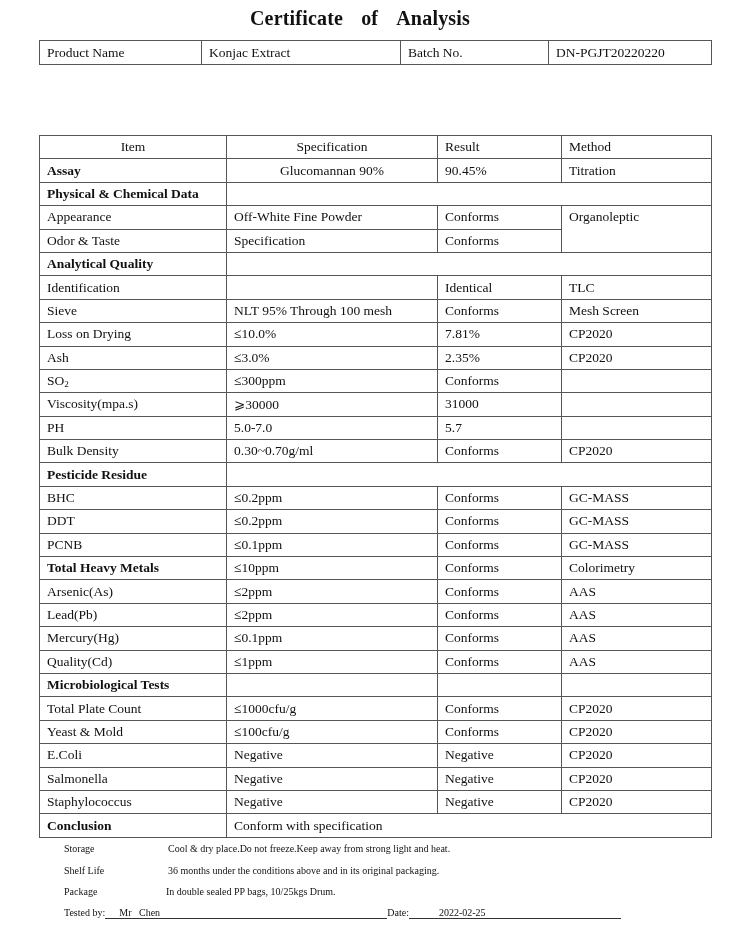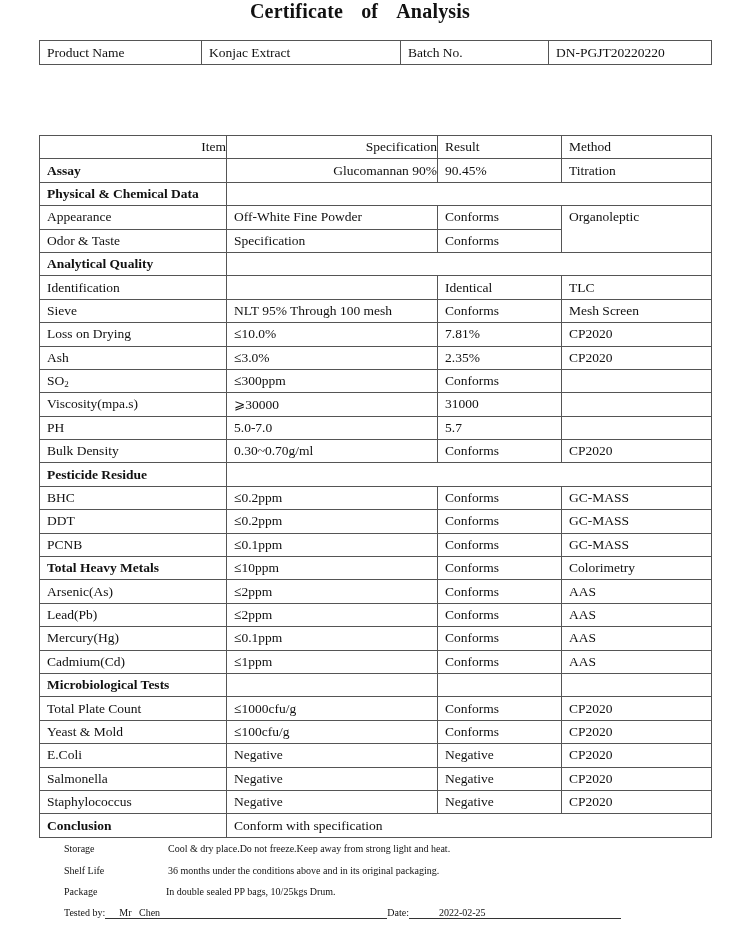--- a/index.html
+++ b/index.html
@@ -1,29 +1,29 @@
 <!DOCTYPE html>
 <html><head>
 <meta charset="utf-8">
 <style>
   html, body { margin:0; padding:0; background:#ffffff; }
   body { width:750px; height:938px; position:relative; overflow:hidden;
          font-family:"Liberation Serif", serif; color:#111; font-size:13.5px; }
-  .title { position:absolute; top:0; left:0; width:720px; text-align:center;
+  .title { position:absolute; top:7px; left:0; width:720px; text-align:center;
            font-weight:bold; font-size:20px; letter-spacing:0.2px; }
   .title span { display:inline-block; }
   .title .w2 { margin:0 18px; }
   table { border-collapse:collapse; position:absolute; table-layout:fixed; }
   td { border:1px solid #555; padding:0 0 0 7px; white-space:nowrap; overflow:hidden; vertical-align:middle; }
   #info { left:39px; top:40px; width:672px;padding-left:28px; }
   #info td { height:23px; }
   #main { left:39px; top:135px; width:672px; }
   #main td { height:22.4px; }
   .b { font-weight:bold; }
-  .c { text-align:right; padding-left:0; }
+  .c { text-align:center; padding-left:0; }
   .i { font-style:italic; }
   .footer { position:absolute; left:64px; font-size:10px; }
   .footer .lbl { display:inline-block; width:104px; }
   .ul { display:inline-block; border-bottom:1px solid #333; }
   sub { font-size:9px; vertical-align:-2px; }
 </style>
 </head>
 <body>
 
 <div class="title">
@@ -174,21 +174,21 @@
     <td>Conforms</td>
     <td>AAS</td>
   </tr>
   <tr>
     <td>Mercury(Hg)</td>
     <td>≤0.1ppm</td>
     <td>Conforms</td>
     <td>AAS</td>
   </tr>
   <tr>
-    <td>Cadmium(Cd)</td>
+    <td>Quality(Cd)</td>
     <td>≤1ppm</td>
     <td>Conforms</td>
     <td>AAS</td>
   </tr>
   <tr>
     <td class="b">Microbiological Tests</td>
     <td></td>
     <td></td>
     <td></td>
   </tr>

